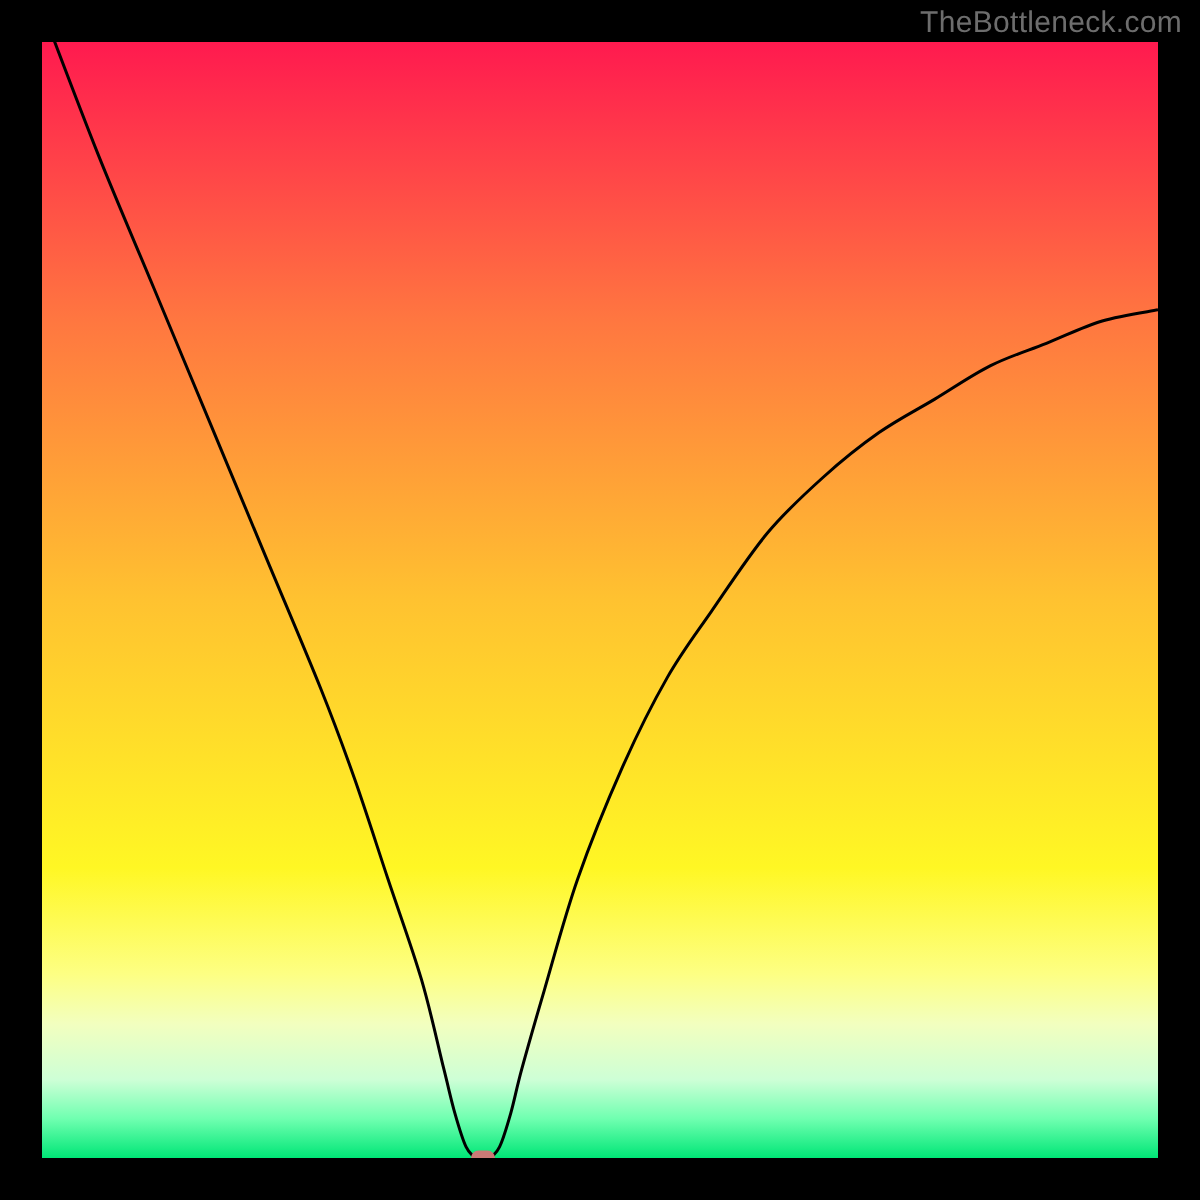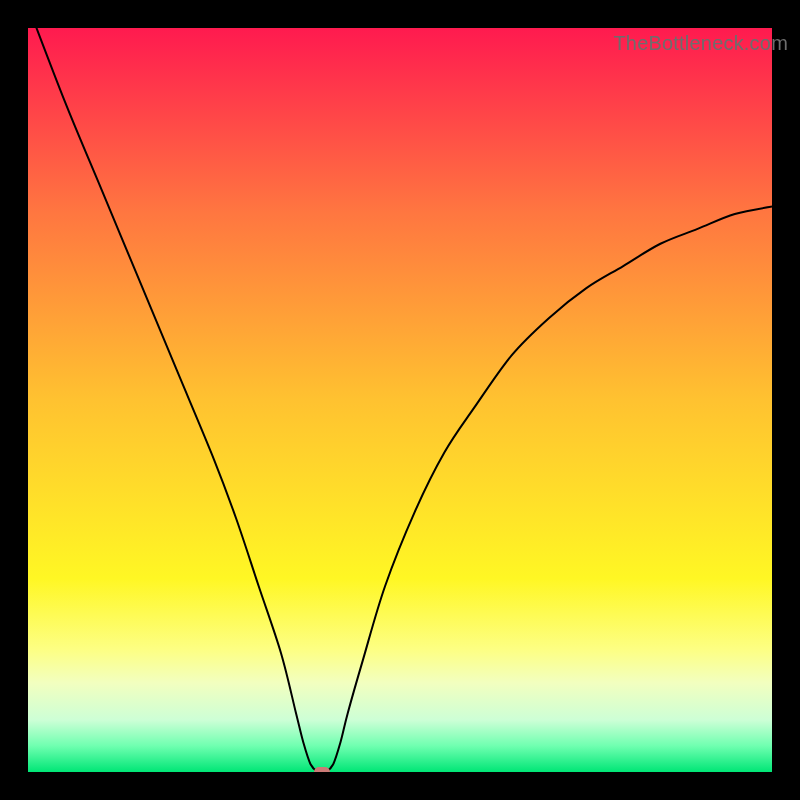--- a/index.html
+++ b/index.html
@@ -51,21 +51,20 @@
   }
   .watermark {
     position: absolute;
     top: 4px;
     right: 12px;
     color: #6d6d6d;
     font-size: 20px;
     font-weight: 400;
     letter-spacing: 0.2px;
     font-family: Arial, Helvetica, sans-serif;
-    margin-top: 28px;
   }
 </style>
 </head>
 <body>
 
 <div class="chart-container">
   <div class="outer-frame"></div>
   <div class="plot-area">
     <svg class="gradient-bg" viewBox="0 0 744 744" preserveAspectRatio="none">
       <defs>

